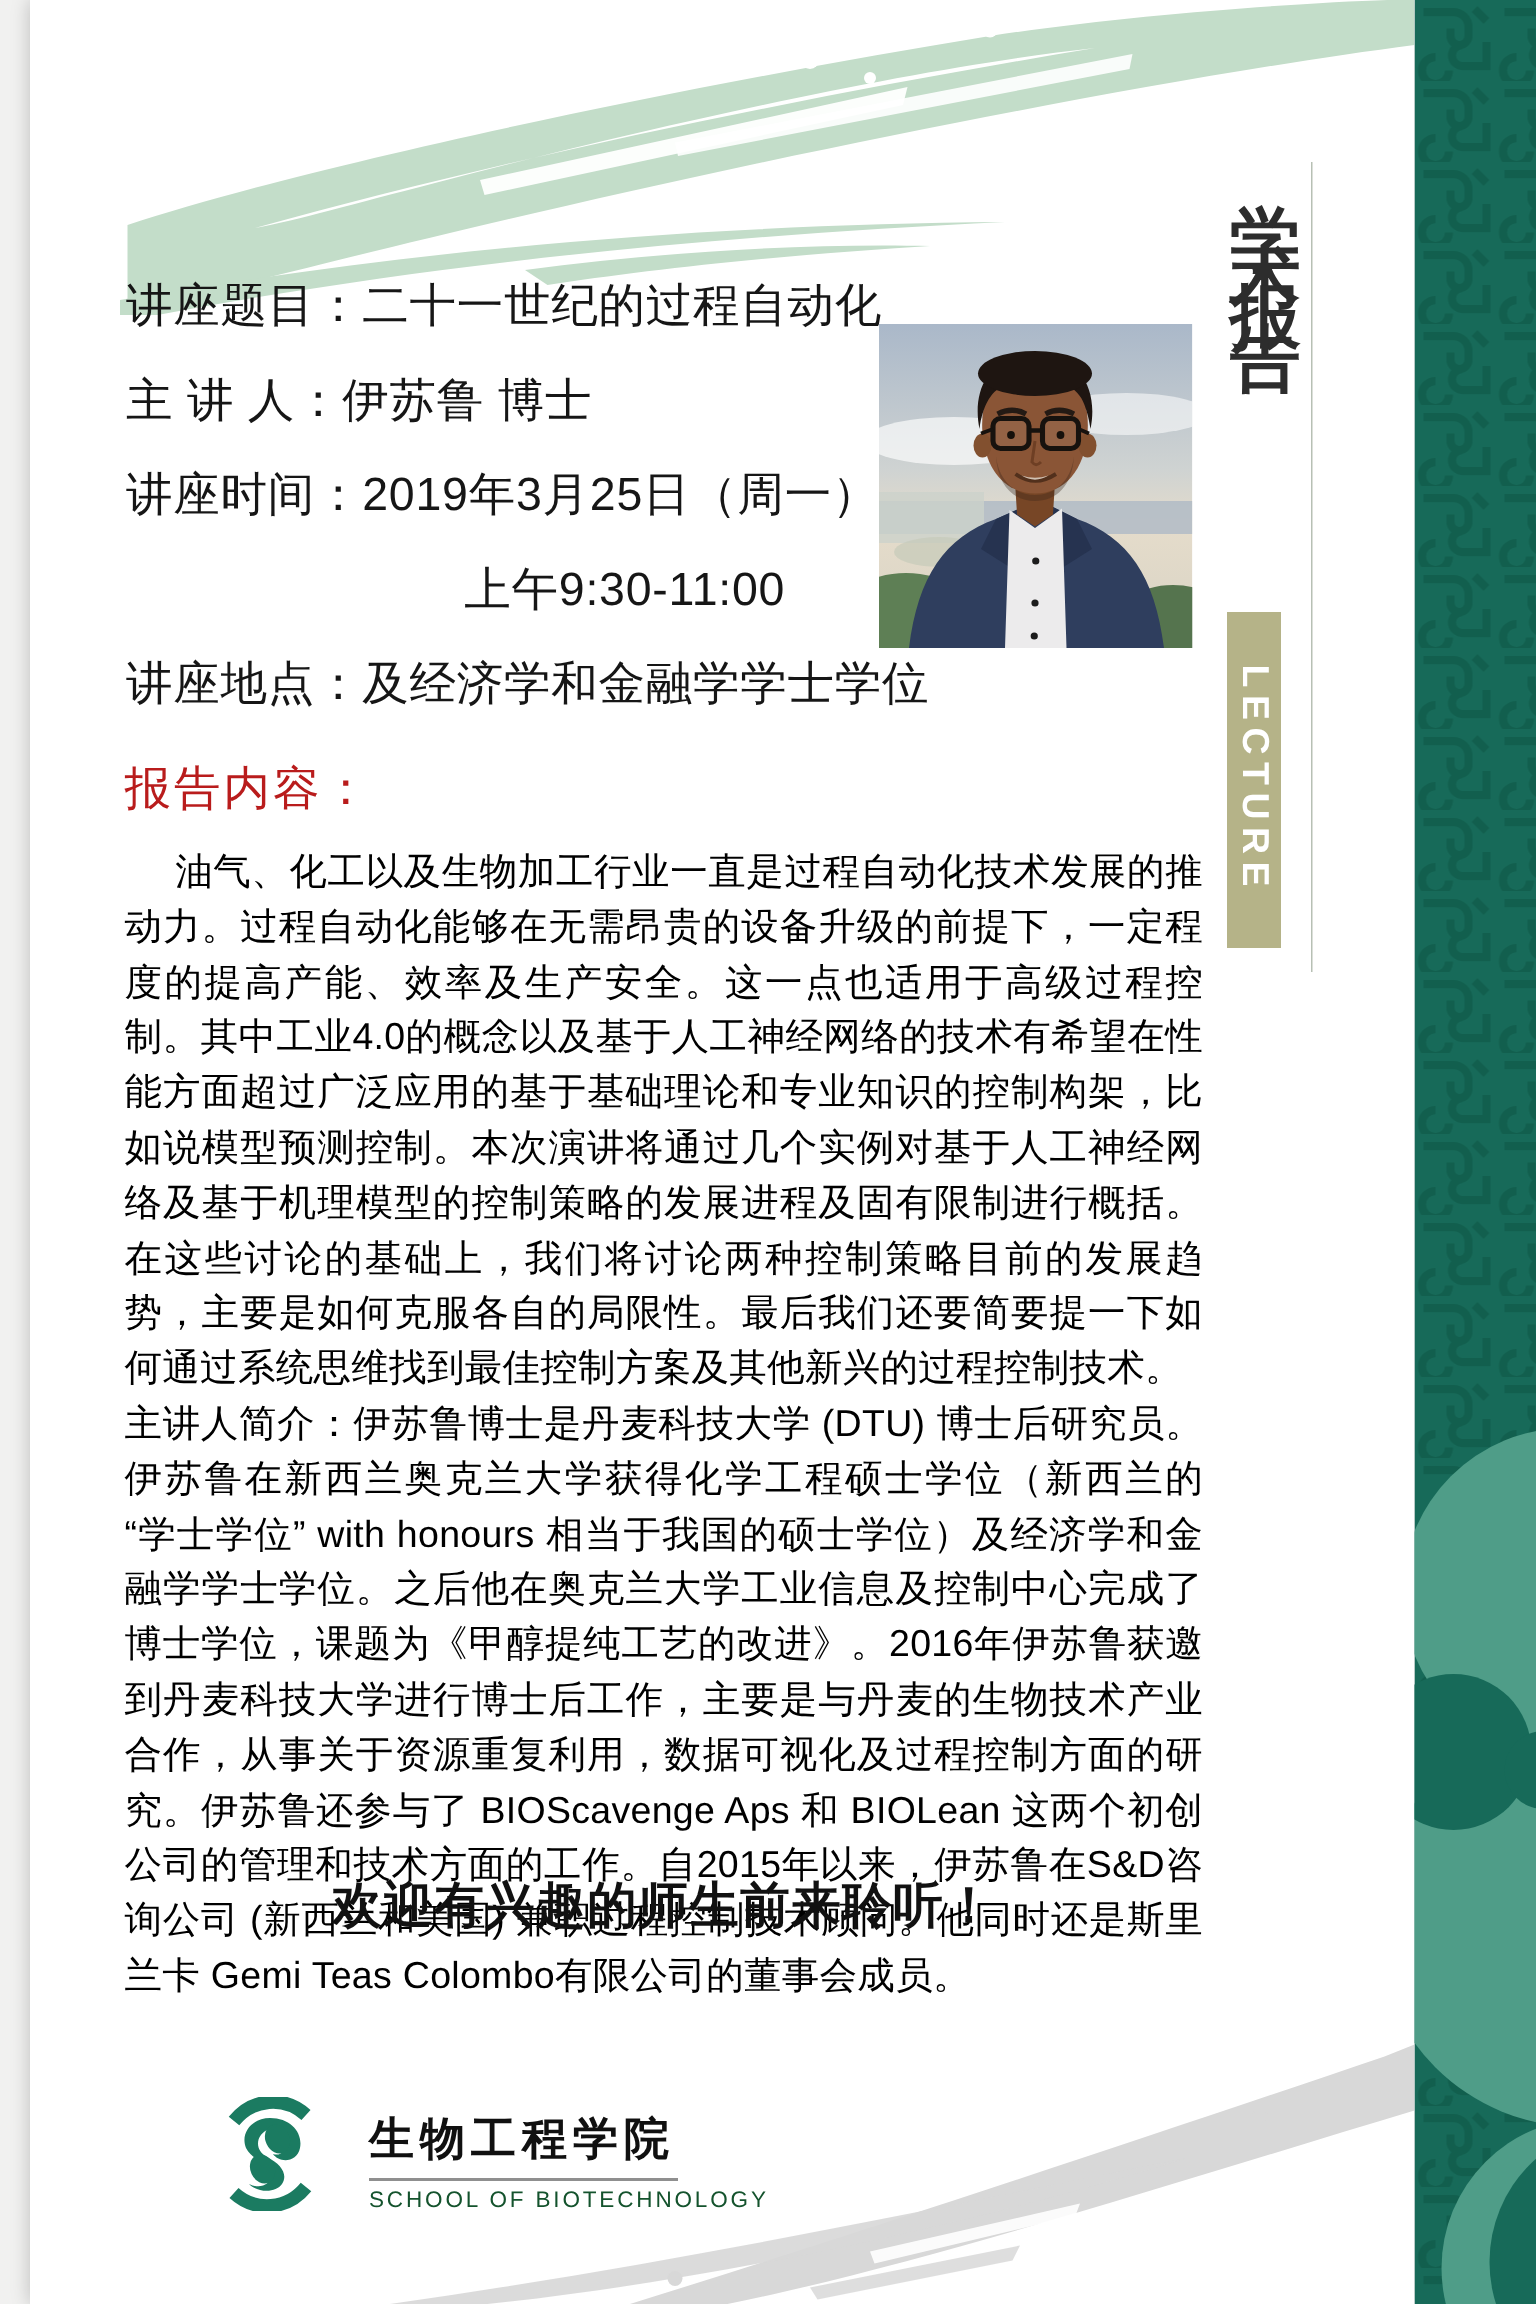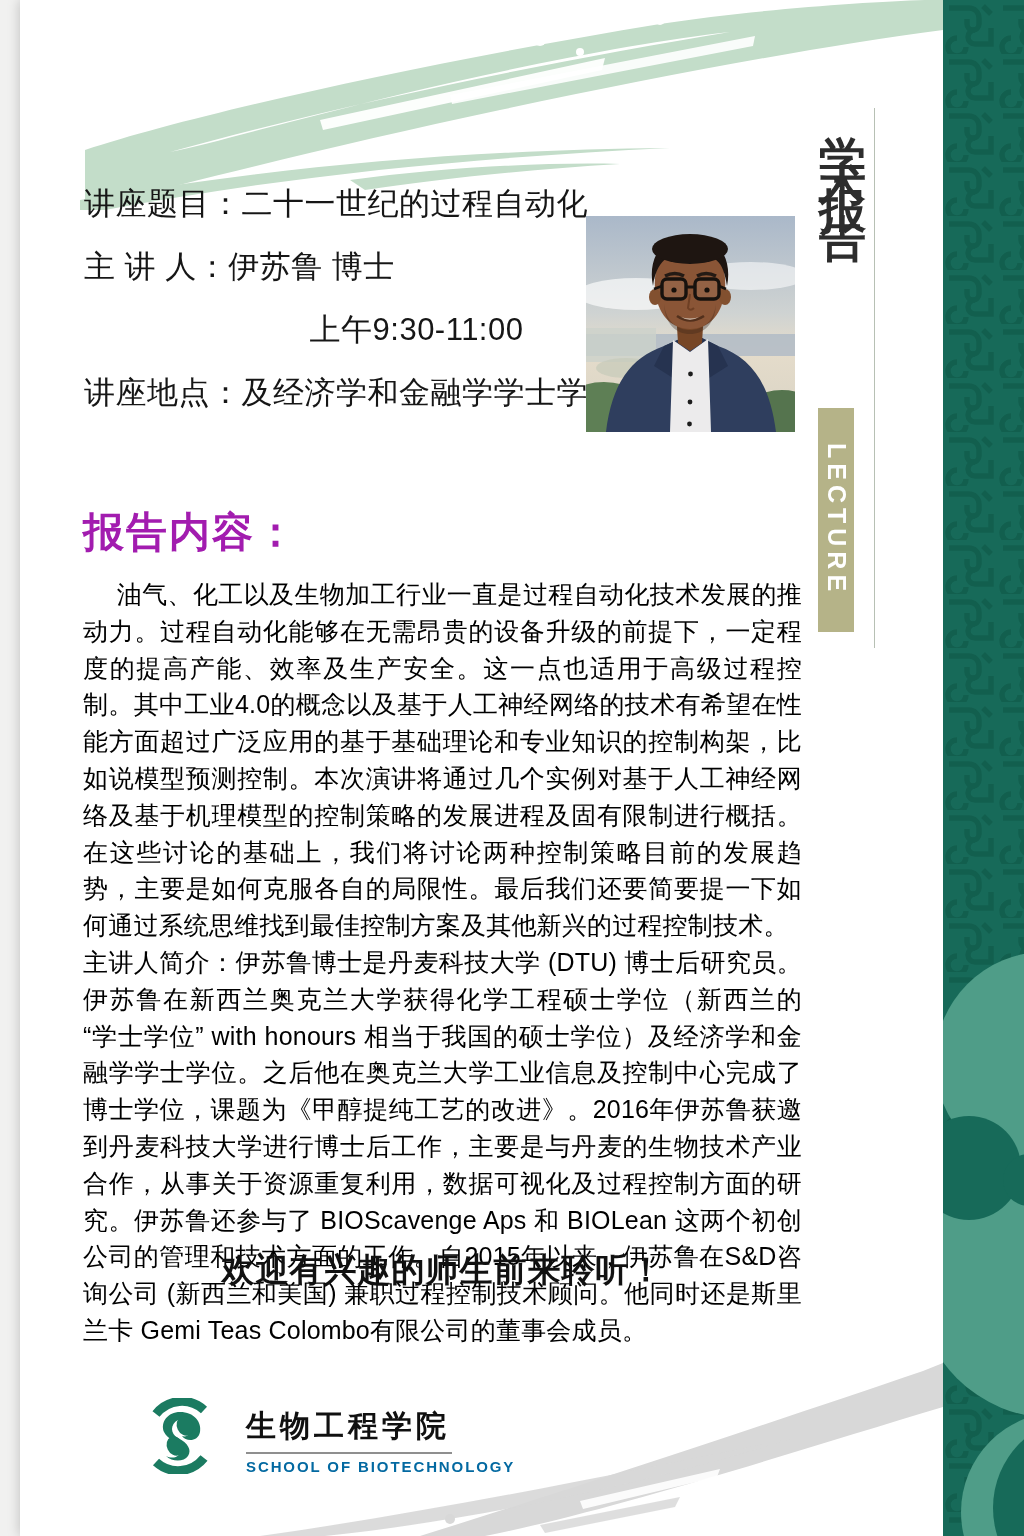--- a/index.html
+++ b/index.html
@@ -34,21 +34,21 @@
   .photo {
     position:absolute; left:586px; top:216px; width:209px; height:216px;
     overflow:hidden;
   }
   .photo svg { display:block; width:209px; height:216px; }
 
   .content {
     position:absolute; left:83px; top:505px; width:719px;
   }
   .report-heading {
-    font-size:41px; font-weight:700; letter-spacing:2px; color:#a21caf;
+    font-size:31px; font-weight:400; letter-spacing:2px; color:#b91c1c;
     margin-bottom:16px;
   }
   .body-text {
     font-size:25px; line-height:36.8px; text-align:justify;
     color:#000000; letter-spacing:.2px;
   }
   .body-text.first { text-indent:1.35em; }
 
   .welcome {
     position:absolute; left:83px; top:1248px; width:719px;
@@ -61,21 +61,21 @@
     display:flex; align-items:flex-start;
   }
   .logo-mark { width:76px; height:76px; flex:0 0 auto; }
   .logo-text { margin-left:28px; padding-top:8px; width:210px; }
   .logo-cn {
     font-size:30px; font-weight:900; letter-spacing:4px; color:#101010;
     font-family:Liberation Mono, monospace; white-space:nowrap;
   }
   .logo-divider { border:none; border-top:2px solid #8f8f8f; margin:5px 0 4px 0; width:206px; }
   .logo-en {
-    font-size:15px; font-weight:700; letter-spacing:1.9px; color:#0369a1;
+    font-size:15px; font-weight:400; letter-spacing:1.9px; color:#14532d;
     white-space:nowrap;
   }
 
   .side-title {
     position:absolute; left:812px; top:98px; height:330px;
     writing-mode:vertical-rl; text-orientation:upright;
     font-family:"DejaVu Serif", serif;
     font-size:47px; font-weight:600; letter-spacing:26px; color:#2d2d2d;
     white-space:nowrap;
   }
@@ -153,20 +153,21 @@
 
 <div class="side-title">学术报告</div>
 <div class="lecture-badge">
   <span>LECTURE</span>
 </div>
 <div class="rail-line"></div>
 
 <div class="info-block">
   <div class="info-line">讲座题目：二十一世纪的过程自动化</div>
   <div class="info-line">主 讲 人：伊苏鲁 博士</div>
+  <div class="info-line">讲座时间：2019年3月25日（周一）</div>
   <div class="info-line indent">上午9:30-11:00</div>
   <div class="info-line">讲座地点：及经济学和金融学学士学位</div>
 </div>
 
 <div class="photo">
   <svg viewBox="0 0 209 216">
     <defs>
       <linearGradient id="sky" x1="0" y1="0" x2="0" y2="1">
         <stop offset="0" stop-color="#aab8c9"></stop>
         <stop offset="0.45" stop-color="#cfd3d2"></stop>

